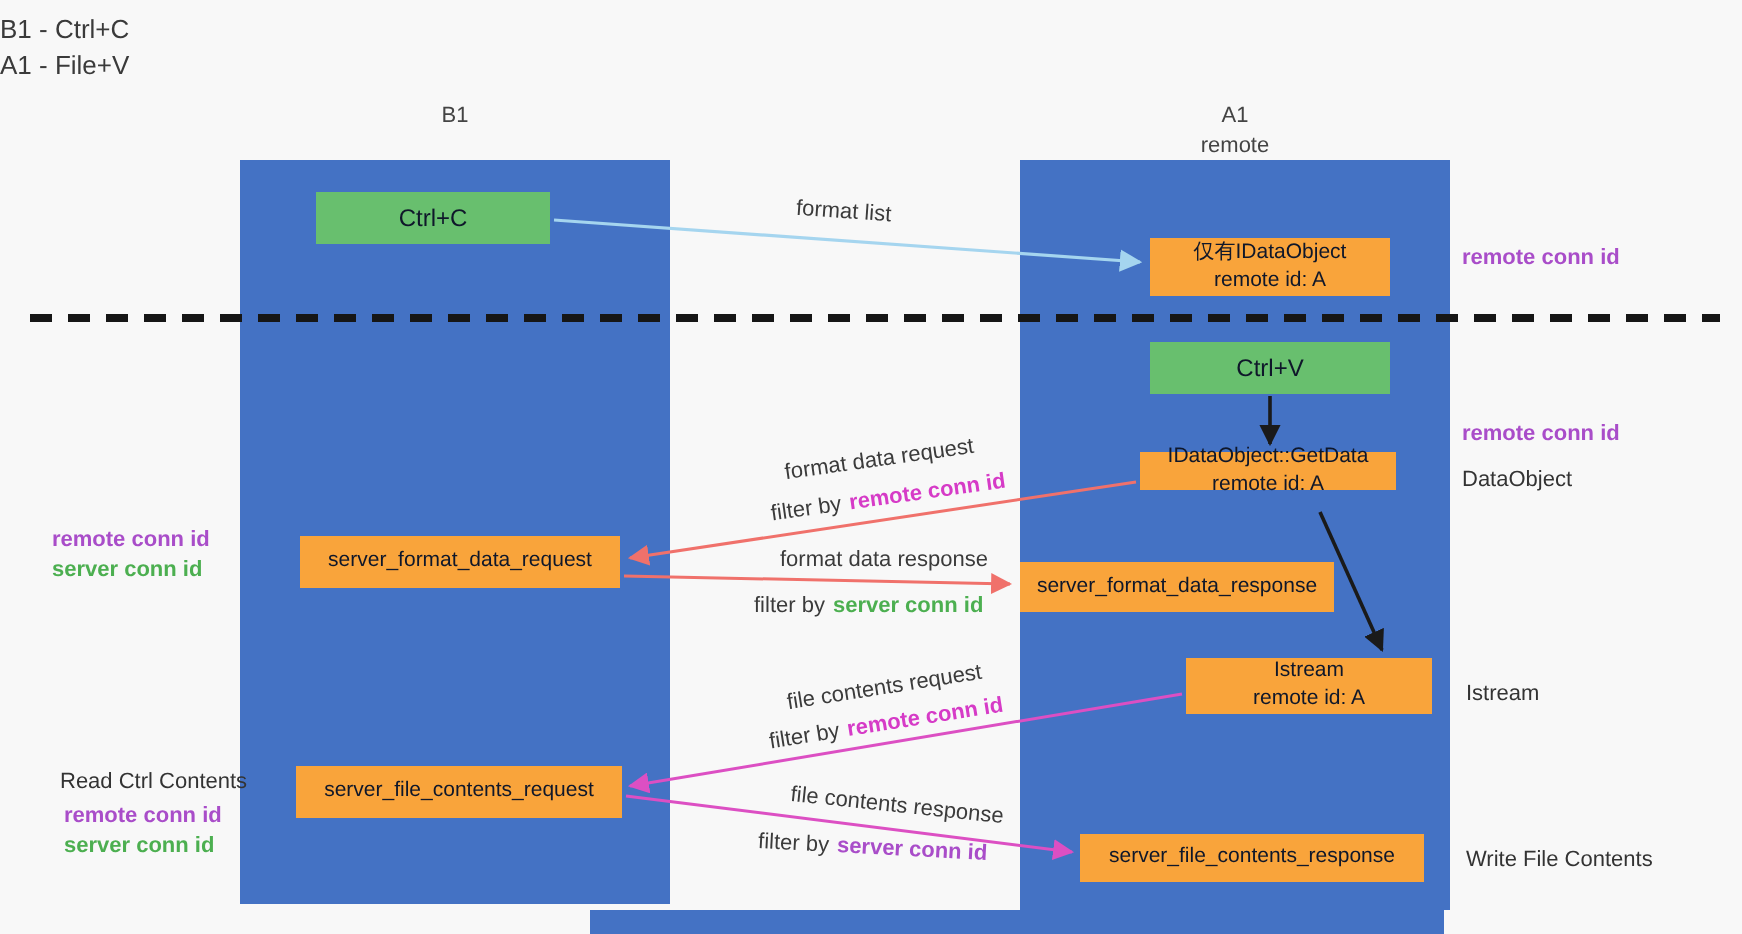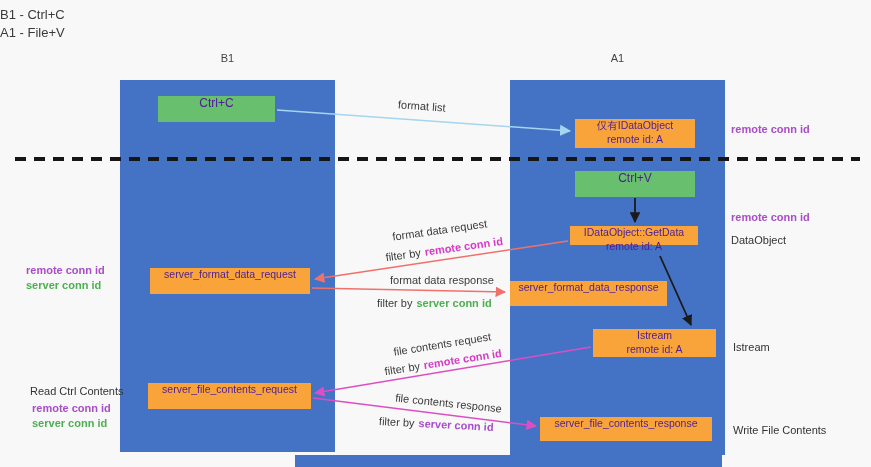--- a/index.html
+++ b/index.html
@@ -1,21 +1,21 @@
 <!DOCTYPE html>
 <html><head>
 <meta charset="utf-8">
 <style>
   *{margin:0;padding:0;box-sizing:border-box}
   html,body{background:#f8f8f8}
   body{font-family:"Liberation Sans",sans-serif}
   .stage{position:relative;width:871px;height:467px;background:#f8f8f8;overflow:hidden}
   .abs{position:absolute}
   .lane{background:#4472c4}
-  .box{display:flex;flex-direction:column;align-items:center;justify-content:flex-start;color:#4c1d95;text-align:center}
+  .box{display:flex;flex-direction:column;align-items:center;justify-content:center;color:#0f172a;text-align:center}
   .orange{background:#f9a43b;font-size:10.5px;line-height:1.3}
   .green{background:#68bf6e;font-size:12px}
   .hdr{text-align:center;font-size:11px;color:#444;line-height:1.35}
   .title{width:100%;font-size:13px;color:#3a3a3a;line-height:1.35}
   .albl{font-size:11px;color:#3b3b3b;white-space:nowrap}
   .albl .gap{margin-right:4px}
   .purple{color:#a94dc9;font-weight:bold}
   .pink{color:#d63bc7;font-weight:bold}
   .greent{color:#4caf50;font-weight:bold}
   .side{font-size:11px;color:#333;white-space:nowrap}
@@ -31,20 +31,21 @@
   <div class="abs title" style="top:6px">
     <div>B1 - Ctrl+C</div>
     <div>A1 - File+V</div>
   </div>
 
   <div class="abs hdr" style="left:120px;top:51px;width:215px">
     <div>B1</div>
   </div>
   <div class="abs hdr" style="left:510px;top:51px;width:215px">
     <div>A1</div>
+    <div>remote</div>
   </div>
 
   <div class="abs lane" style="left:120px;top:80px;width:215px;height:372px"></div>
   <div class="abs lane" style="left:510px;top:80px;width:215px;height:375px"></div>
   <div class="abs lane" style="left:295px;top:455px;width:427px;height:12px"></div>
 
   <div class="abs dash" style="left:15px;top:157px;width:845px"></div>
 
   <svg class="overlay" width="871" height="467" viewBox="0 0 871 467">
     <defs>

